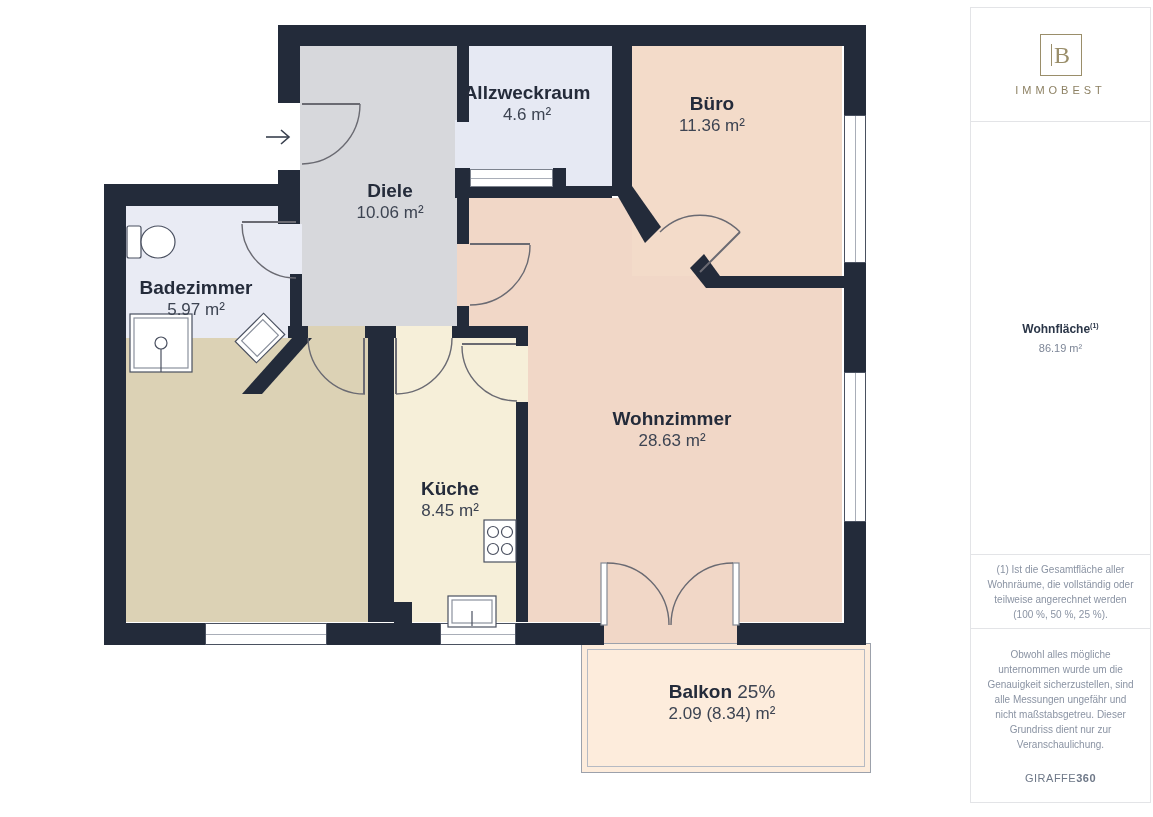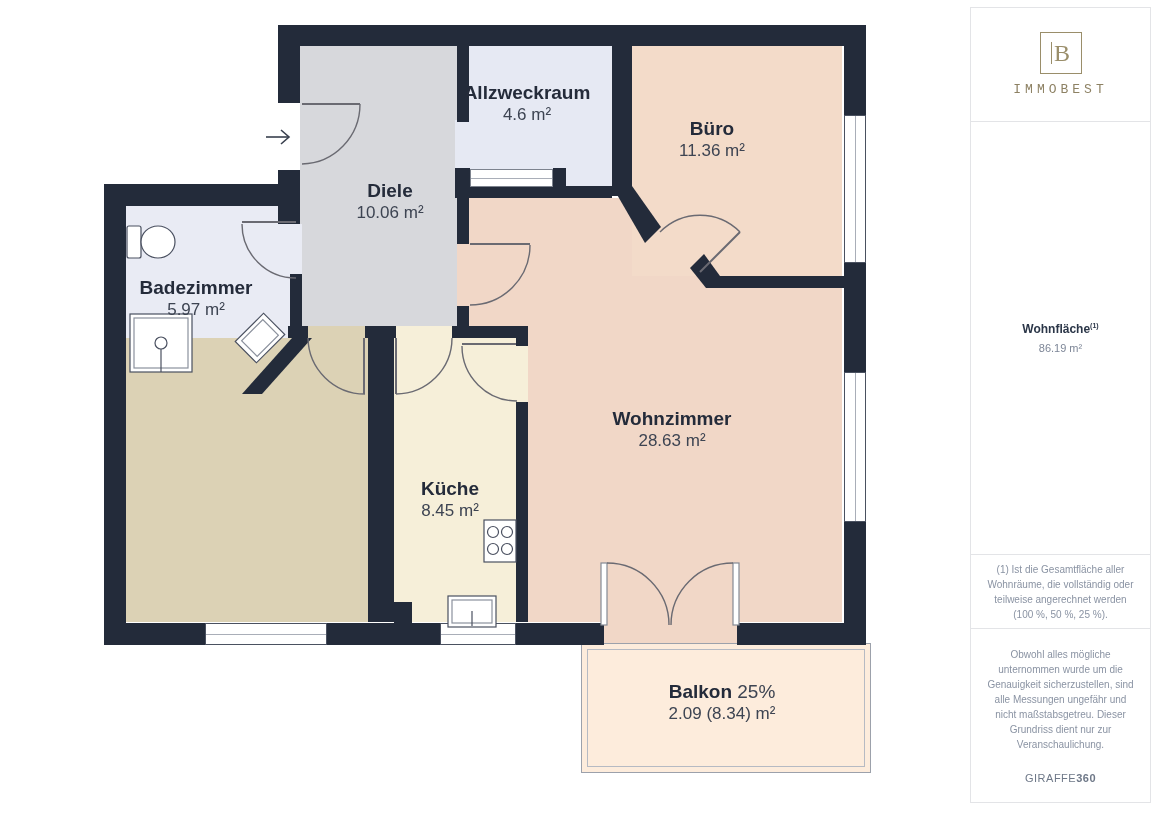--- a/index.html
+++ b/index.html
@@ -33,21 +33,21 @@
   .sidebar{position:absolute;left:970px;top:8px;width:181px;z-index:7;}
   .sbox{border:1px solid #e3e4e7;background:#fff;margin-top:-1px;
         box-sizing:border-box;display:flex;flex-direction:column;
         align-items:center;justify-content:center;text-align:center;}
   .sbox.logo{height:115px;}
   .logo-square{width:40px;height:40px;border:1px solid #9a8e6a;display:flex;
         align-items:center;justify-content:center;margin-bottom:8px;}
   .logo-square .bar{width:1px;height:22px;background:#9a8e6a;margin-right:2px;}
   .logo-square .mono{font-family:"Liberation Serif",serif;font-weight:normal;
         font-size:24px;color:#9a8e6a;line-height:1;}
-  .logo-text{font-size:13px;letter-spacing:4px;color:#8d8163;font-family:Liberation Mono, monospace;}
+  .logo-text{font-size:11px;letter-spacing:4px;color:#8d8163;}
   .sbox.summary{height:434px;}
   .summary .lbl{font-size:12px;font-weight:bold;color:#2b3648;}
   .summary .lbl sup{font-size:7px;}
   .summary .val{font-size:11px;color:#7d8697;margin-top:6px;}
   .sbox.footnote{height:75px;padding:8px 12px;}
   .sbox.disclaimer{height:175px;padding:12px 12px;}
   .small-gray{font-size:10px;line-height:1.5;color:#8a93a3;}
   .brand{margin-top:10px;font-size:11px;color:#6e7888;letter-spacing:0.5px;}
   .brand .b{font-weight:bold;}
   .disclaimer p{margin:0 0 10px 0;}
@@ -191,21 +191,21 @@
       <rect x="448" y="596" width="48" height="31"></rect>
       <rect x="452" y="600" width="40" height="23" stroke="#8b919d" fill="none"></rect>
       <line x1="472" y1="611" x2="472" y2="626"></line>
     </g>
   </svg>
 
   <div class="room-label" style="left:527px;top:104px;">
     <div class="nm">Allzweckraum</div>
     <div class="ar">4.6 m²</div>
   </div>
-  <div class="room-label" style="left:712px;top:140px;">
+  <div class="room-label" style="left:712px;top:115px;">
     <div class="nm">Büro</div>
     <div class="ar">11.36 m²</div>
   </div>
   <div class="room-label" style="left:390px;top:202px;">
     <div class="nm">Diele</div>
     <div class="ar">10.06 m²</div>
   </div>
   <div class="room-label" style="left:196px;top:299px;">
     <div class="nm">Badezimmer</div>
     <div class="ar">5.97 m²</div>

